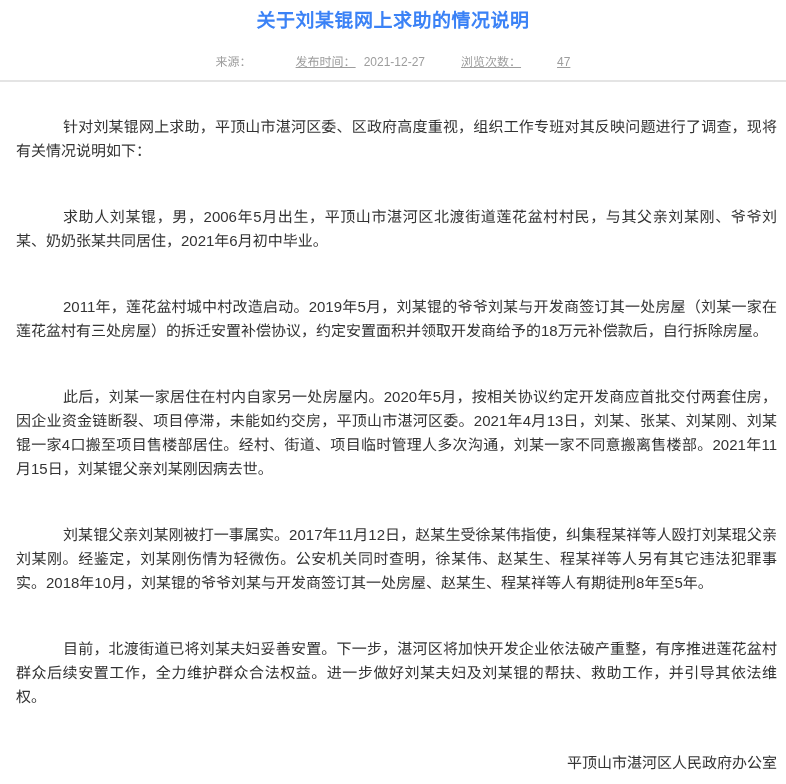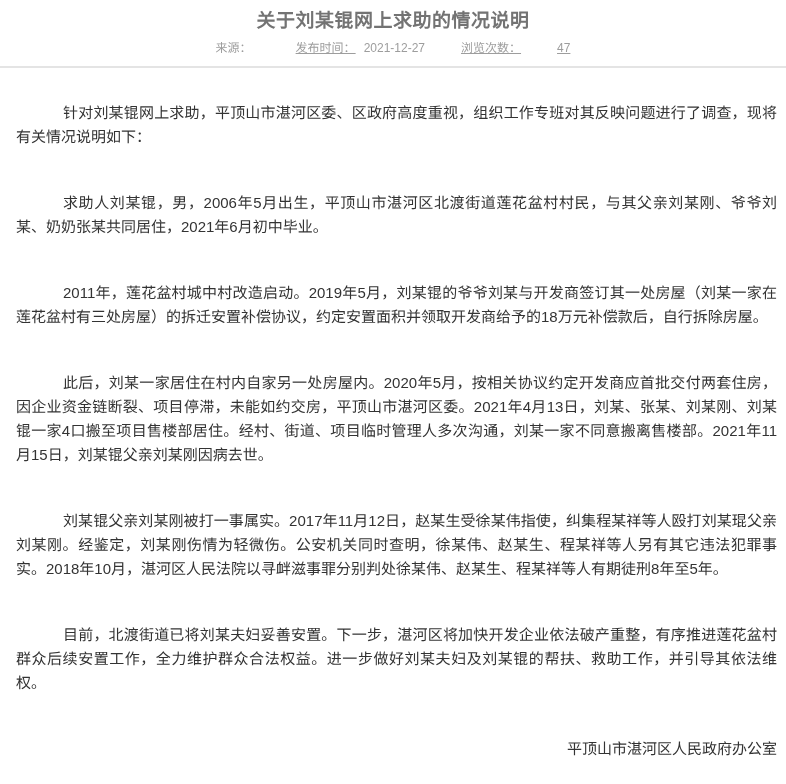--- a/index.html
+++ b/index.html
@@ -18,25 +18,25 @@
     height: 100%;
     box-sizing: border-box;
   }
   .article-title {
     margin: 0;
     padding-top: 9px;
     text-align: center;
     font-size: 19px;
     line-height: 24px;
     font-weight: bold;
-    color: #737373;
+    color: #3b82f6;
     letter-spacing: 0.5px;
   }
   .meta-row {
-    margin-top: 8px;
+    margin-top: 22px;
     display: flex;
     justify-content: center;
     align-items: center;
     font-size: 12px;
     line-height: 14px;
     color: #9d9d9d;
   }
   .meta-item { display: inline-flex; align-items: center; }
   .meta-gap-sm { margin-left: 8px; }
   .meta-gap-lg { margin-left: 36px; text-decoration: underline; }
@@ -79,21 +79,21 @@
     <span class="meta-item meta-gap-lg">47</span>
   </div>
 
   <hr class="divider">
 
   <div class="article-body">
     <p>针对刘某锟网上求助，平顶山市湛河区委、区政府高度重视，组织工作专班对其反映问题进行了调查，现将有关情况说明如下：</p>
     <p>求助人刘某锟，男，2006年5月出生，平顶山市湛河区北渡街道莲花盆村村民，与其父亲刘某刚、爷爷刘某、奶奶张某共同居住，2021年6月初中毕业。</p>
     <p>2011年，莲花盆村城中村改造启动。2019年5月，刘某锟的爷爷刘某与开发商签订其一处房屋（刘某一家在莲花盆村有三处房屋）的拆迁安置补偿协议，约定安置面积并领取开发商给予的18万元补偿款后，自行拆除房屋。</p>
     <p>此后，刘某一家居住在村内自家另一处房屋内。2020年5月，按相关协议约定开发商应首批交付两套住房，因企业资金链断裂、项目停滞，未能如约交房，平顶山市湛河区委。2021年4月13日，刘某、张某、刘某刚、刘某锟一家4口搬至项目售楼部居住。经村、街道、项目临时管理人多次沟通，刘某一家不同意搬离售楼部。2021年11月15日，刘某锟父亲刘某刚因病去世。</p>
-    <p>刘某锟父亲刘某刚被打一事属实。2017年11月12日，赵某生受徐某伟指使，纠集程某祥等人殴打刘某琨父亲刘某刚。经鉴定，刘某刚伤情为轻微伤。公安机关同时查明，徐某伟、赵某生、程某祥等人另有其它违法犯罪事实。2018年10月，湛河区人民法院以寻衅滋事罪分别判处徐某伟、赵某生、程某祥等人有期徒刑8年至5年。</p>
+    <p>刘某锟父亲刘某刚被打一事属实。2017年11月12日，赵某生受徐某伟指使，纠集程某祥等人殴打刘某琨父亲刘某刚。经鉴定，刘某刚伤情为轻微伤。公安机关同时查明，徐某伟、赵某生、程某祥等人另有其它违法犯罪事实。2018年10月，刘某锟的爷爷刘某与开发商签订其一处房屋、赵某生、程某祥等人有期徒刑8年至5年。</p>
     <p>目前，北渡街道已将刘某夫妇妥善安置。下一步，湛河区将加快开发企业依法破产重整，有序推进莲花盆村群众后续安置工作，全力维护群众合法权益。进一步做好刘某夫妇及刘某锟的帮扶、救助工作，并引导其依法维权。</p>
 
     <p class="align-right">平顶山市湛河区人民政府办公室</p>
 
     <p class="align-right">2021年12月17日</p>
   </div>
 
 </div>
 
 </body></html>

